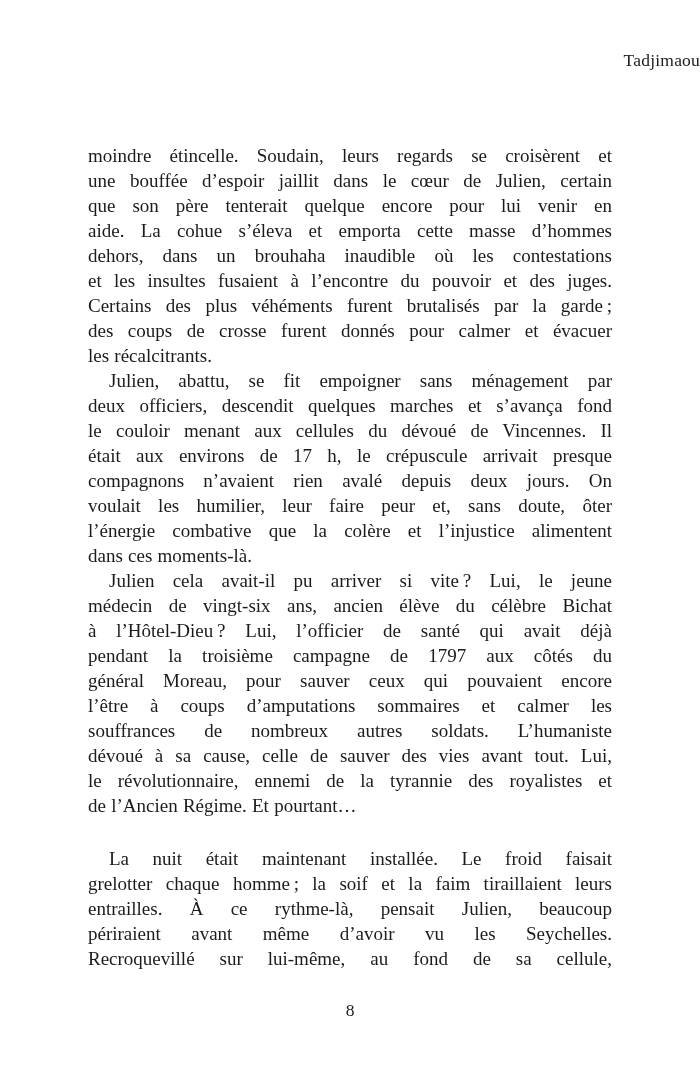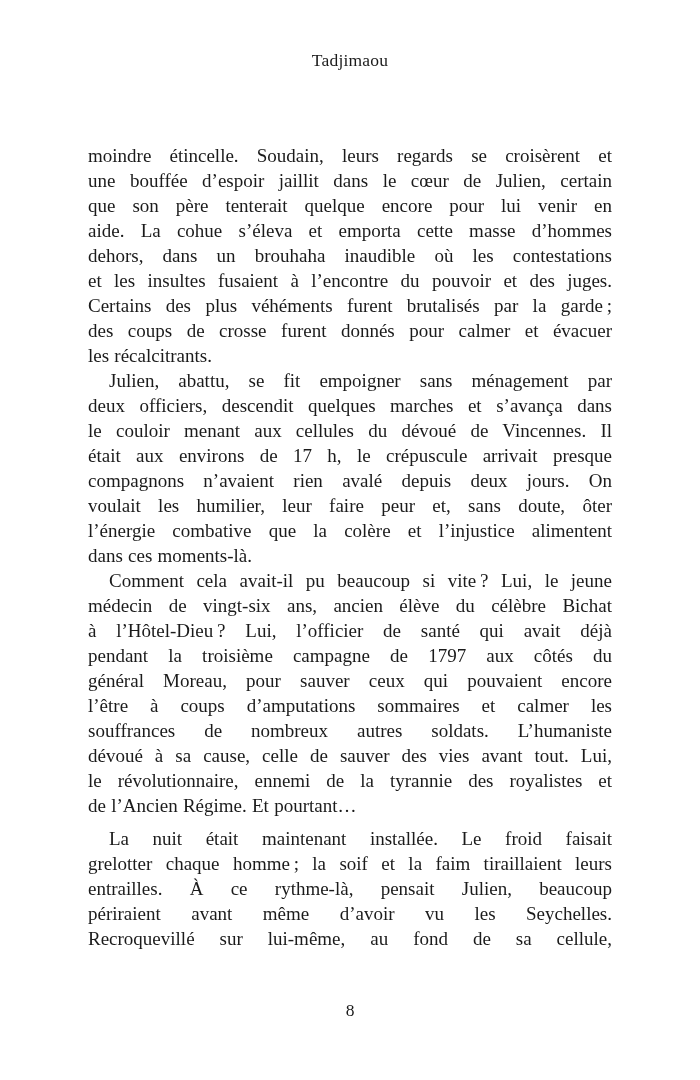--- a/index.html
+++ b/index.html
@@ -14,38 +14,38 @@
     background: #ffffff;
     color: #1b1b1b;
     font-family: "Liberation Serif", "DejaVu Serif", serif;
     overflow: hidden;
   }
   .running-header {
     position: absolute;
     top: 50px;
     left: 0;
     width: 700px;
-    text-align: center;
+    text-align: right;
     font-size: 17.5px;
     line-height: 20px;
     letter-spacing: 0.2px;
   }
   .text-block {
     position: absolute;
     top: 143px;
     left: 88px;
     width: 524px;
     font-size: 19px;
   }
   .para {
     margin: 0;
     padding: 0;
   }
   .para.spaced {
-    margin-top: 8px;
+    margin-top: 28px;
     font-family: Liberation Serif, serif;
   }
   .line {
     line-height: 25px;
     text-align: justify;
     text-align-last: justify;
     word-spacing: 0.5px;
   }
   .line.end {
     text-align-last: left;
@@ -76,30 +76,30 @@
         <div class="line">que son père tenterait quelque encore pour lui venir en</div>
         <div class="line">aide. La cohue s’éleva et emporta cette masse d’hommes</div>
         <div class="line">dehors, dans un brouhaha inaudible où les contestations</div>
         <div class="line">et les insultes fusaient à l’encontre du pouvoir et des juges.</div>
         <div class="line">Certains des plus véhéments furent brutalisés par la garde ;</div>
         <div class="line">des coups de crosse furent donnés pour calmer et évacuer</div>
         <div class="line end">les récalcitrants.</div>
       </div>
       <div class="para">
         <div class="line indent">Julien, abattu, se fit empoigner sans ménagement par</div>
-        <div class="line">deux officiers, descendit quelques marches et s’avança dans</div>
+        <div class="line">deux officiers, descendit quelques marches et s’avança fond</div>
         <div class="line">le couloir menant aux cellules du dévoué de Vincennes. Il</div>
         <div class="line">était aux environs de 17 h, le crépuscule arrivait presque</div>
         <div class="line">compagnons n’avaient rien avalé depuis deux jours. On</div>
         <div class="line">voulait les humilier, leur faire peur et, sans doute, ôter</div>
         <div class="line">l’énergie combative que la colère et l’injustice alimentent</div>
         <div class="line end">dans ces moments-là.</div>
       </div>
       <div class="para">
-        <div class="line indent">Comment cela avait-il pu beaucoup si vite ? Lui, le jeune</div>
+        <div class="line indent">Julien cela avait-il pu arriver si vite ? Lui, le jeune</div>
         <div class="line">médecin de vingt-six ans, ancien élève du célèbre Bichat</div>
         <div class="line">à l’Hôtel-Dieu ? Lui, l’officier de santé qui avait déjà</div>
         <div class="line">pendant la troisième campagne de 1797 aux côtés du</div>
         <div class="line">général Moreau, pour sauver ceux qui pouvaient encore</div>
         <div class="line">l’être à coups d’amputations sommaires et calmer les</div>
         <div class="line">souffrances de nombreux autres soldats. L’humaniste</div>
         <div class="line">dévoué à sa cause, celle de sauver des vies avant tout. Lui,</div>
         <div class="line">le révolutionnaire, ennemi de la tyrannie des royalistes et</div>
         <div class="line end">de l’Ancien Régime. Et pourtant…</div>
       </div>

